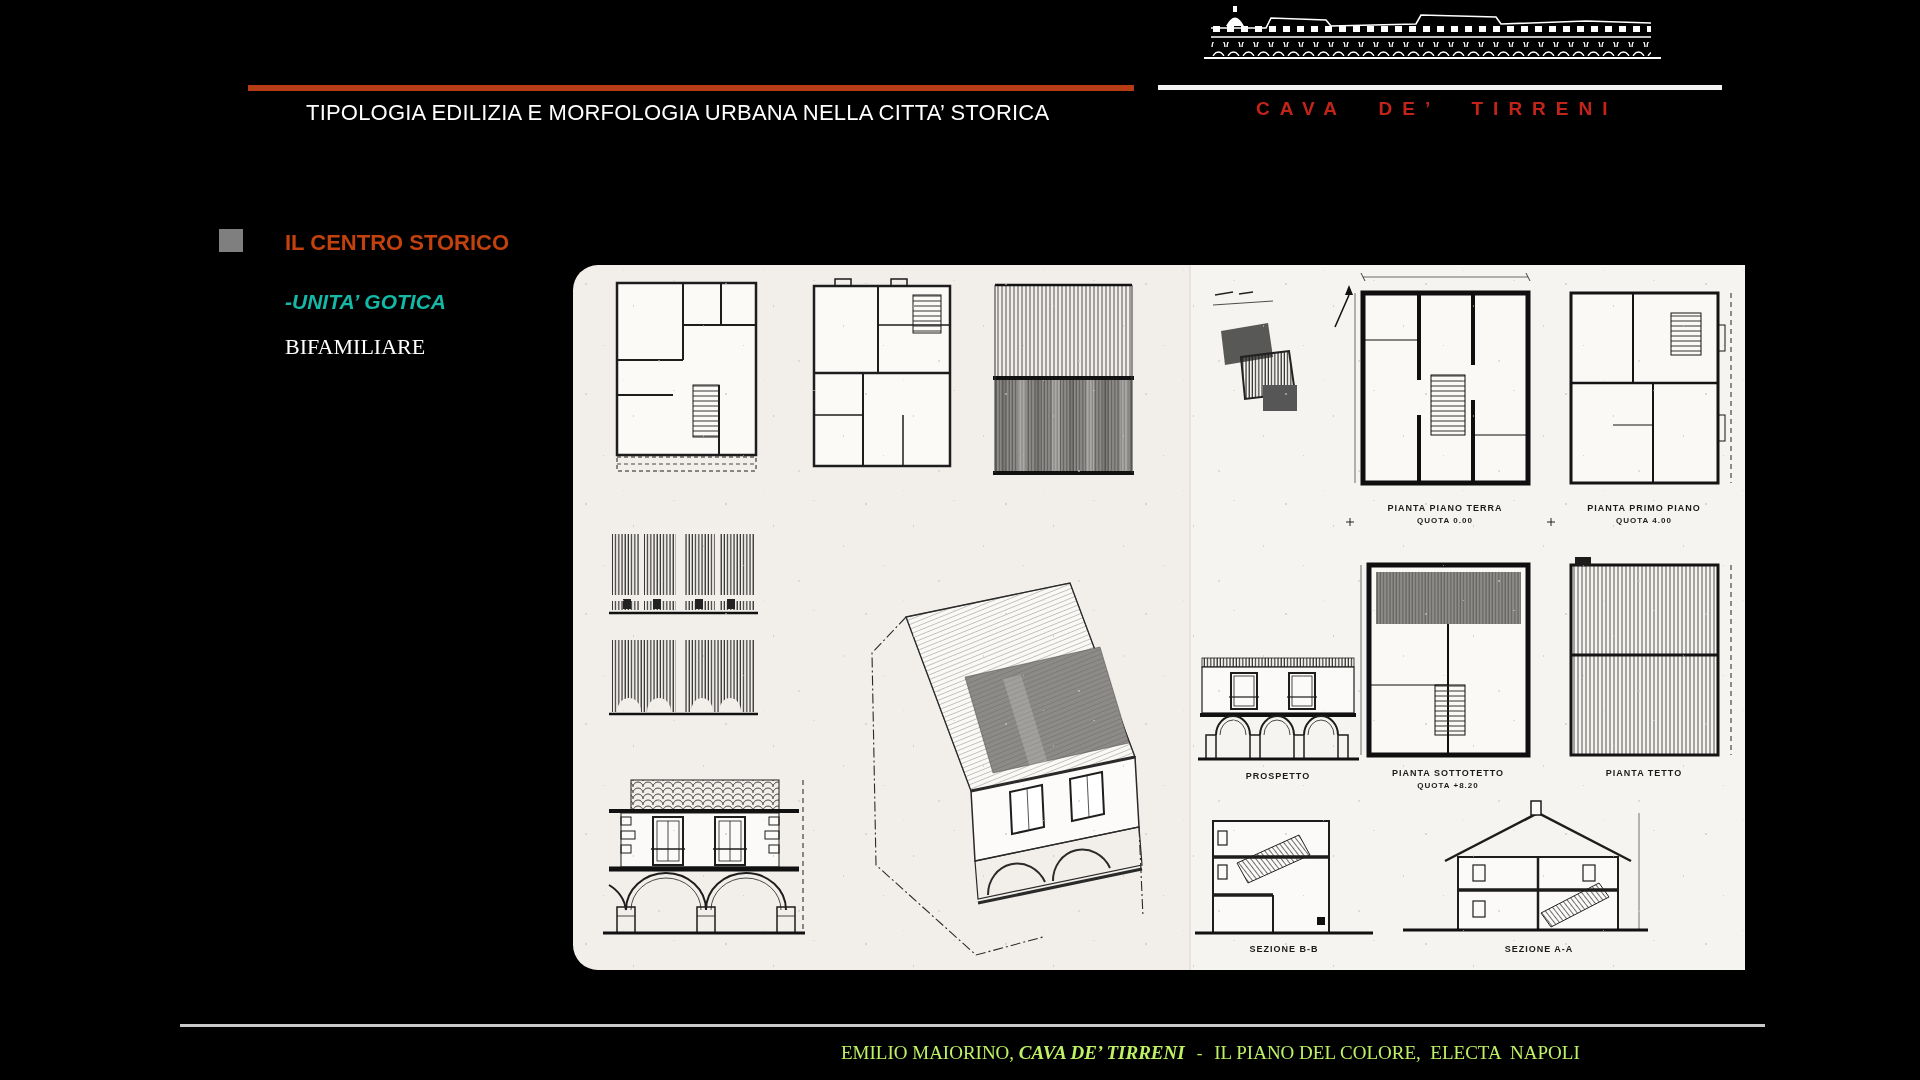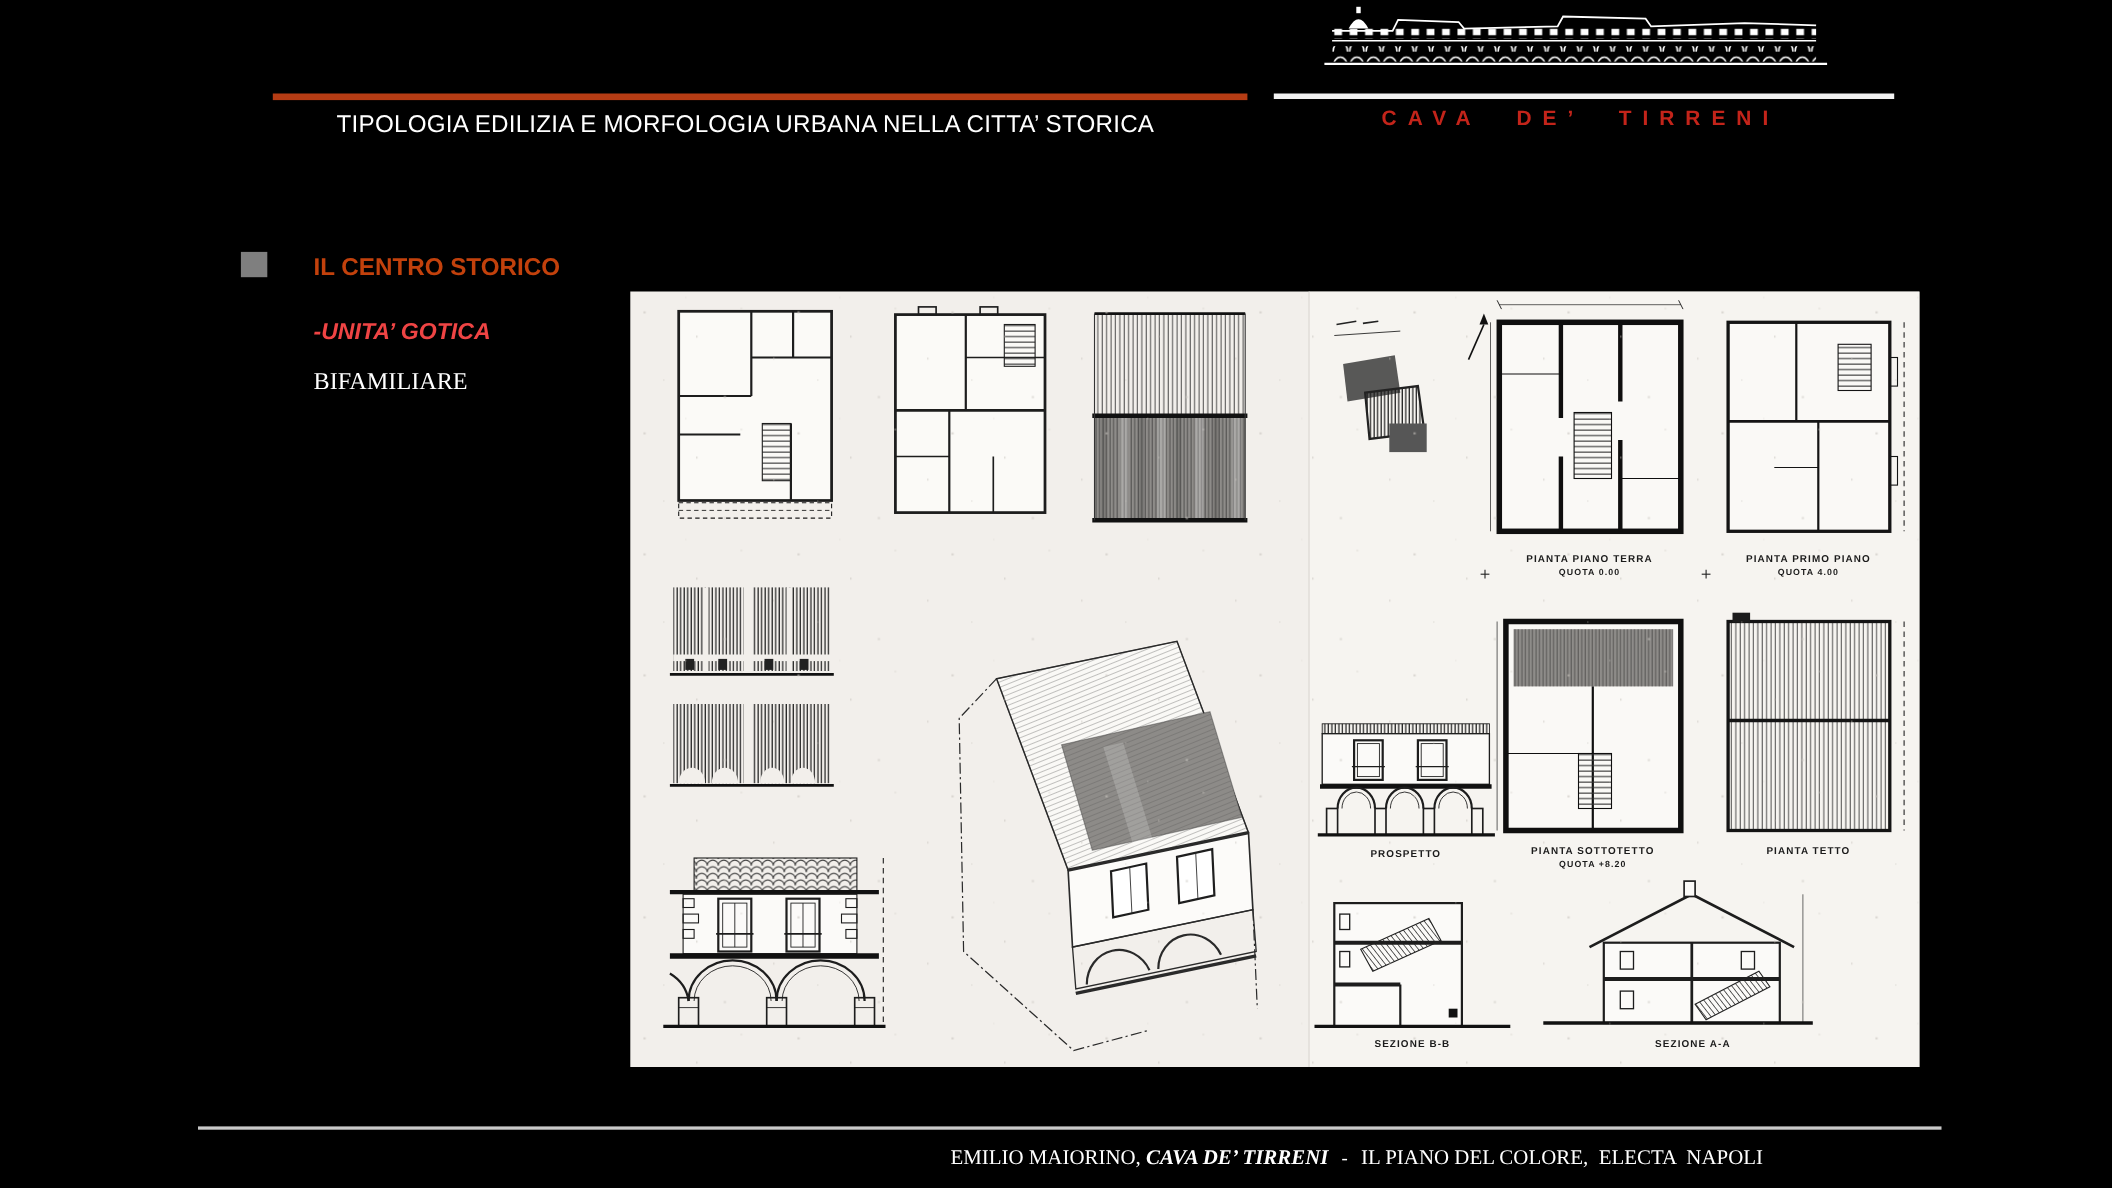--- a/index.html
+++ b/index.html
@@ -12,32 +12,32 @@
               letter-spacing:.2px;white-space:nowrap;}
   .logo-divider{position:absolute;left:1158px;top:85px;width:564px;height:5px;background:#f2f2f2;}
   .logo-engraving{position:absolute;left:1196px;top:6px;width:470px;height:56px;}
   .logo-wordmark{position:absolute;left:1256px;top:98px;color:#c3241a;font-size:19px;font-weight:bold;
                  letter-spacing:10px;word-spacing:17px;white-space:pre;}
 
   
   .section-bullet{position:absolute;left:219px;top:229px;width:24px;height:23px;background:#7f7f7f;}
   .section-heading{position:absolute;left:285px;top:230px;color:#c2410c;font-size:22px;font-weight:bold;
                    white-space:nowrap;}
-  .sub-1{position:absolute;left:285px;top:290px;color:#ef4444;font-size:21px;font-weight:bold;
+  .sub-1{position:absolute;left:285px;top:290px;color:#14b8a6;font-size:21px;font-weight:bold;
          font-style:italic;white-space:nowrap;}
   .sub-2{position:absolute;left:285px;top:334px;color:#fff;font-size:22px;
          font-family:"Liberation Serif",serif;white-space:nowrap;}
 
   
-  .panel{position:absolute;left:573px;top:265px;width:1172px;height:705px;background:#f2efeb;}
+  .panel{position:absolute;left:573px;top:265px;width:1172px;height:705px;background:#f2efeb;border-radius:25px;}
   .panel svg{position:absolute;left:0;top:0;}
 
   
   .footer-line{position:absolute;left:180px;top:1024px;width:1585px;height:3px;background:#c9c9c9;}
-  .footer-caption{position:absolute;left:864px;top:1042px;color:#ffffff;font-size:19px;
+  .footer-caption{position:absolute;left:841px;top:1042px;color:#bef264;font-size:19px;
                   font-family:"Liberation Serif",serif;white-space:pre;}
   .footer-caption .bk{font-weight:bold;font-style:italic;}
   .footer-caption .dash{padding:0 12px;font-size:17px;}
 </style>
 </head>
 <body>
 
 <div class="stage">
 
   <div class="accent-bar"></div>

